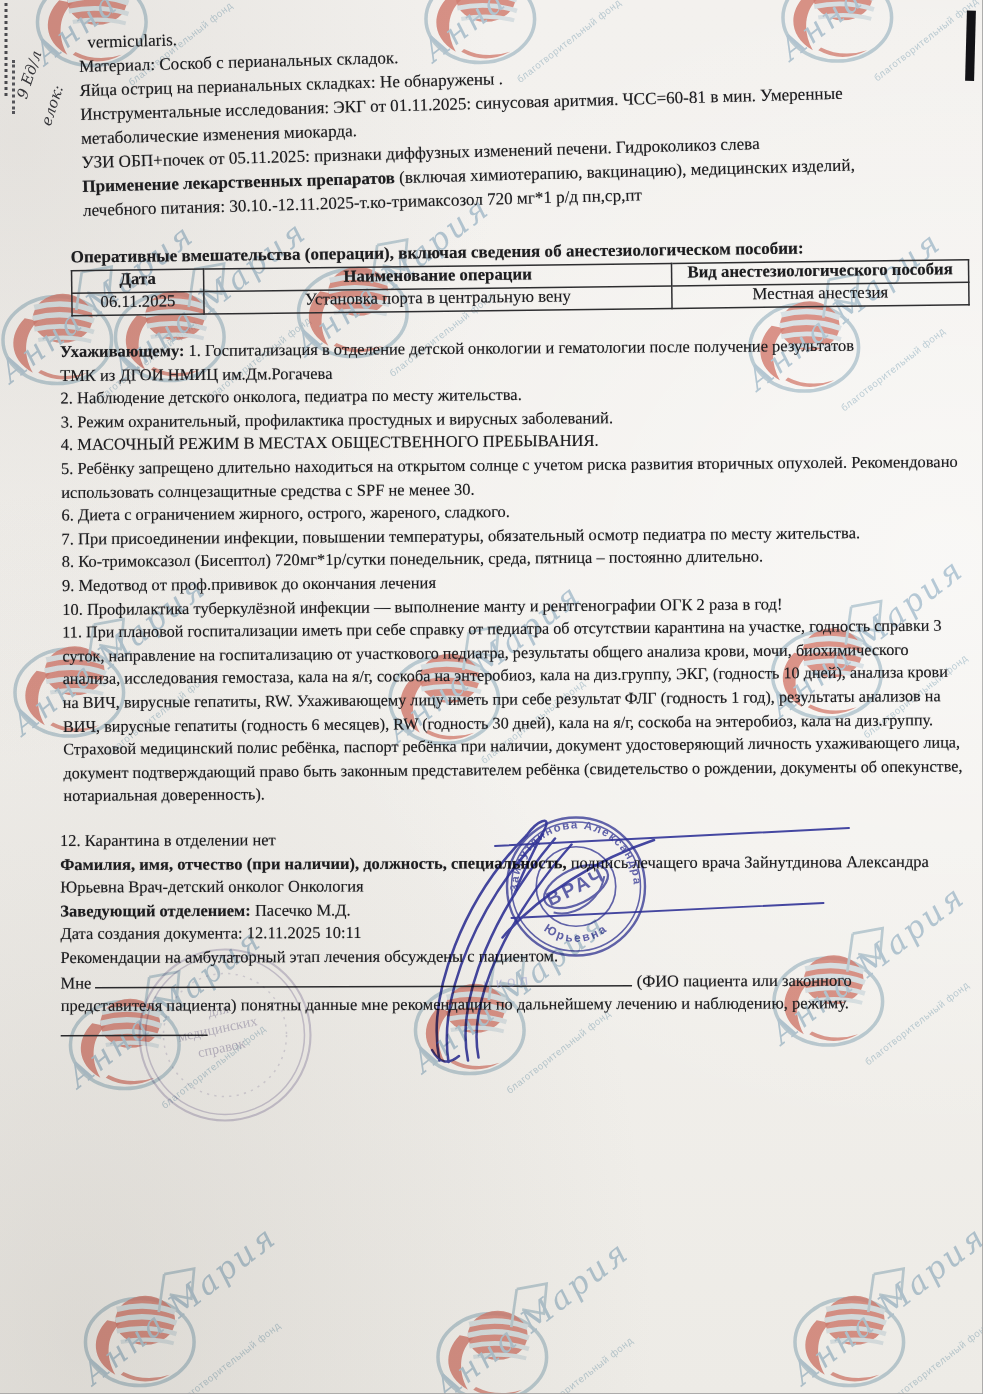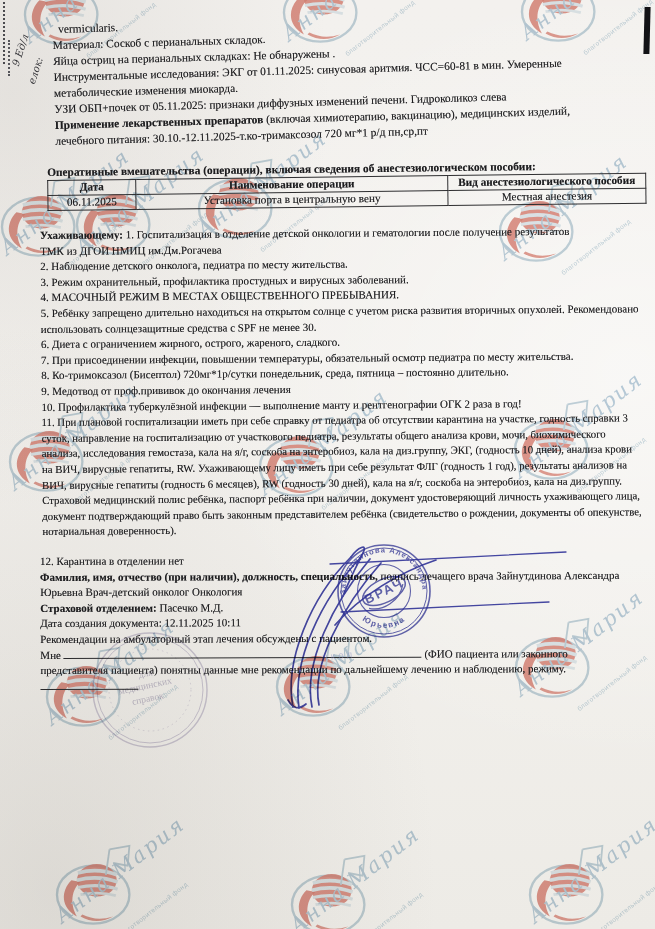--- a/index.html
+++ b/index.html
@@ -374,21 +374,21 @@
     <p>7. При присоединении инфекции, повышении температуры, обязательный осмотр педиатра по месту жительства.</p>
     <p>8. Ко-тримоксазол (Бисептол) 720мг*1р/сутки понедельник, среда, пятница – постоянно длительно.</p>
     <p>9. Медотвод от проф.прививок до окончания лечения</p>
     <p>10. Профилактика туберкулёзной инфекции — выполнение манту и рентгенографии ОГК 2 раза в год!</p>
     <p class="p-dense">11. При плановой госпитализации иметь при себе справку от педиатра об отсутствии карантина на участке, годность справки 3 суток, направление на госпитализацию от участкового педиатра, результаты общего анализа крови, мочи, биохимического анализа, исследования гемостаза, кала на я/г, соскоба на энтеробиоз, кала на диз.группу, ЭКГ, (годность 10 дней), анализа крови на ВИЧ, вирусные гепатиты, RW. Ухаживающему лицу иметь при себе результат ФЛГ (годность 1 год), результаты анализов на ВИЧ, вирусные гепатиты (годность 6 месяцев), RW (годность 30 дней), кала на я/г, соскоба на энтеробиоз, кала на диз.группу. Страховой медицинский полис ребёнка, паспорт ребёнка при наличии, документ удостоверяющий личность ухаживающего лица, документ подтверждающий право быть законным представителем ребёнка (свидетельство о рождении, документы об опекунстве, нотариальная доверенность).</p>
   </div>
 
   <div class="txt signoff soft">
     <p>12. Карантина в отделении нет</p>
     <p><b class="lbl">Фамилия, имя, отчество (при наличии), должность, специальность,</b><span> подпись лечащего врача Зайнутдинова Александра Юрьевна Врач-детский онколог Онкология</span></p>
-    <p><b class="lbl">Страховой отделением:</b><span> Пасечко М.Д.</span></p>
+    <p><b class="lbl">Заведующий отделением:</b><span> Пасечко М.Д.</span></p>
     <p class="mb14">Дата создания документа: 12.11.2025 10:11</p>
     <p class="mb20">Рекомендации на амбулаторный этап лечения обсуждены с пациентом.</p>
     <p class="bleft"><span>Мне</span> <span class="uline ul-me"></span><span> (ФИО пациента или законного</span></p>
     <p class="bleft">представителя пациента) понятны данные мне рекомендации по дальнейшему лечению и наблюдению, режиму.</p>
     <p class="bleft"><span class="uline ul-pat"></span></p>
   </div>
 
   <div class="faint-frag">нкол</div>
 
   <div id="ink-layer">

